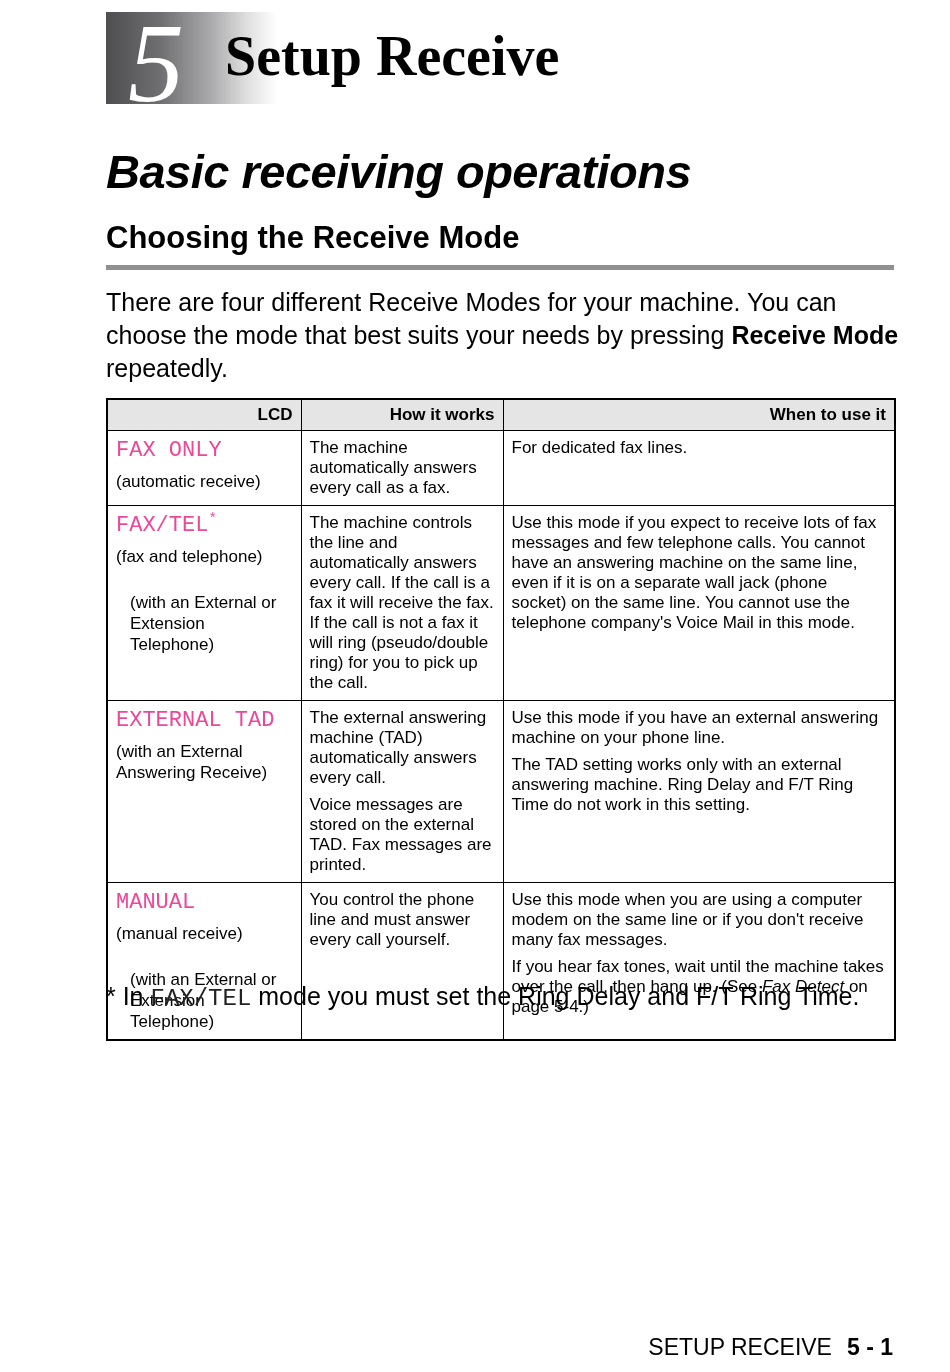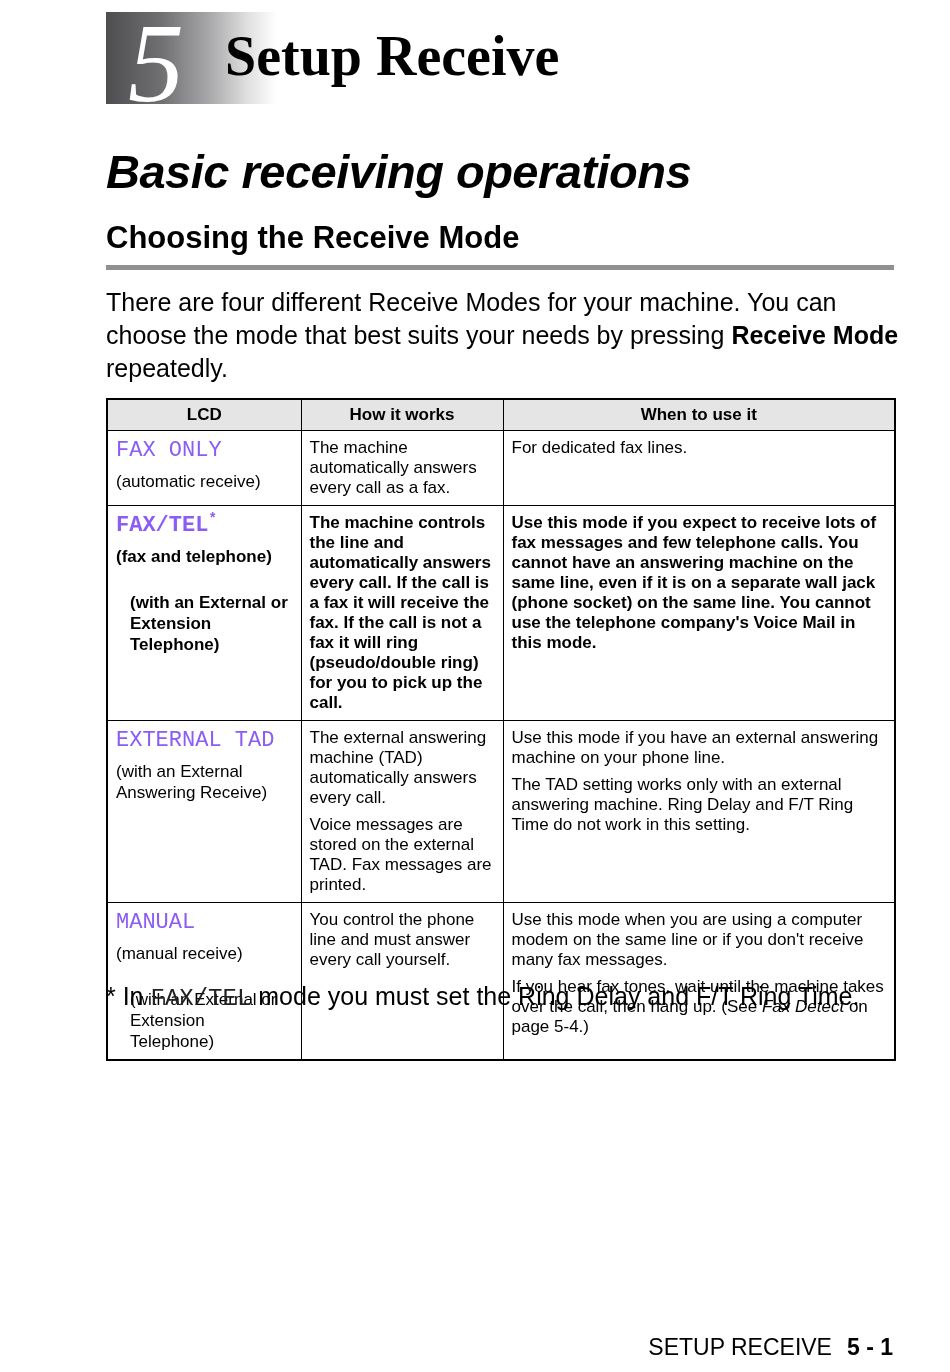--- a/index.html
+++ b/index.html
@@ -52,35 +52,35 @@
   .modes-table {
     position: absolute; left: 106px; top: 398px; width: 788px;
     border-collapse: collapse; table-layout: fixed;
     border: 2px solid #000000;
   }
   .modes-table col.c1 { width: 194px; }
   .modes-table col.c2 { width: 202px; }
   .modes-table col.c3 { width: 392px; }
   .modes-table th {
     background: #e5e5e5; border: 1px solid #000000;
-    font-size: 17px; font-weight: bold; text-align: center;
+    font-size: 17px; font-weight: bold; text-align: right;
     padding: 5px 8px; height: 28px;
   }
   .modes-table td {
     border: 1px solid #000000; vertical-align: top;
     padding: 7px 8px; font-size: 17px; line-height: 20px;
   }
   tr.row-1 { height: 70px; }
-  tr.row-2 { height: 166px; font-weight: bold; }
+  tr.row-2 { height: 166px; }
   tr.row-3 { height: 168px; }
   tr.row-4 { height: 128px; }
 
   .lcd-name {
     font-family: "Liberation Mono", monospace;
-    font-size: 22px; line-height: 26px; color: #8b5cf6; white-space: nowrap;
+    font-size: 22px; line-height: 26px; color: #ec4899; white-space: nowrap;
   }
   .lcd-name sup { font-size: 14px; line-height: 0; }
   .note { margin: 7px 0 0 0; line-height: 21px; }
   .note-spaced { margin-top: 25px; margin-left: 14px; }
   .cell-p { margin: 0 0 7px 0; }
   .cell-p:last-child { margin-bottom: 0; }
 
   
   .footnote {
     position: absolute; left: 106px; top: 980px; margin: 0;

